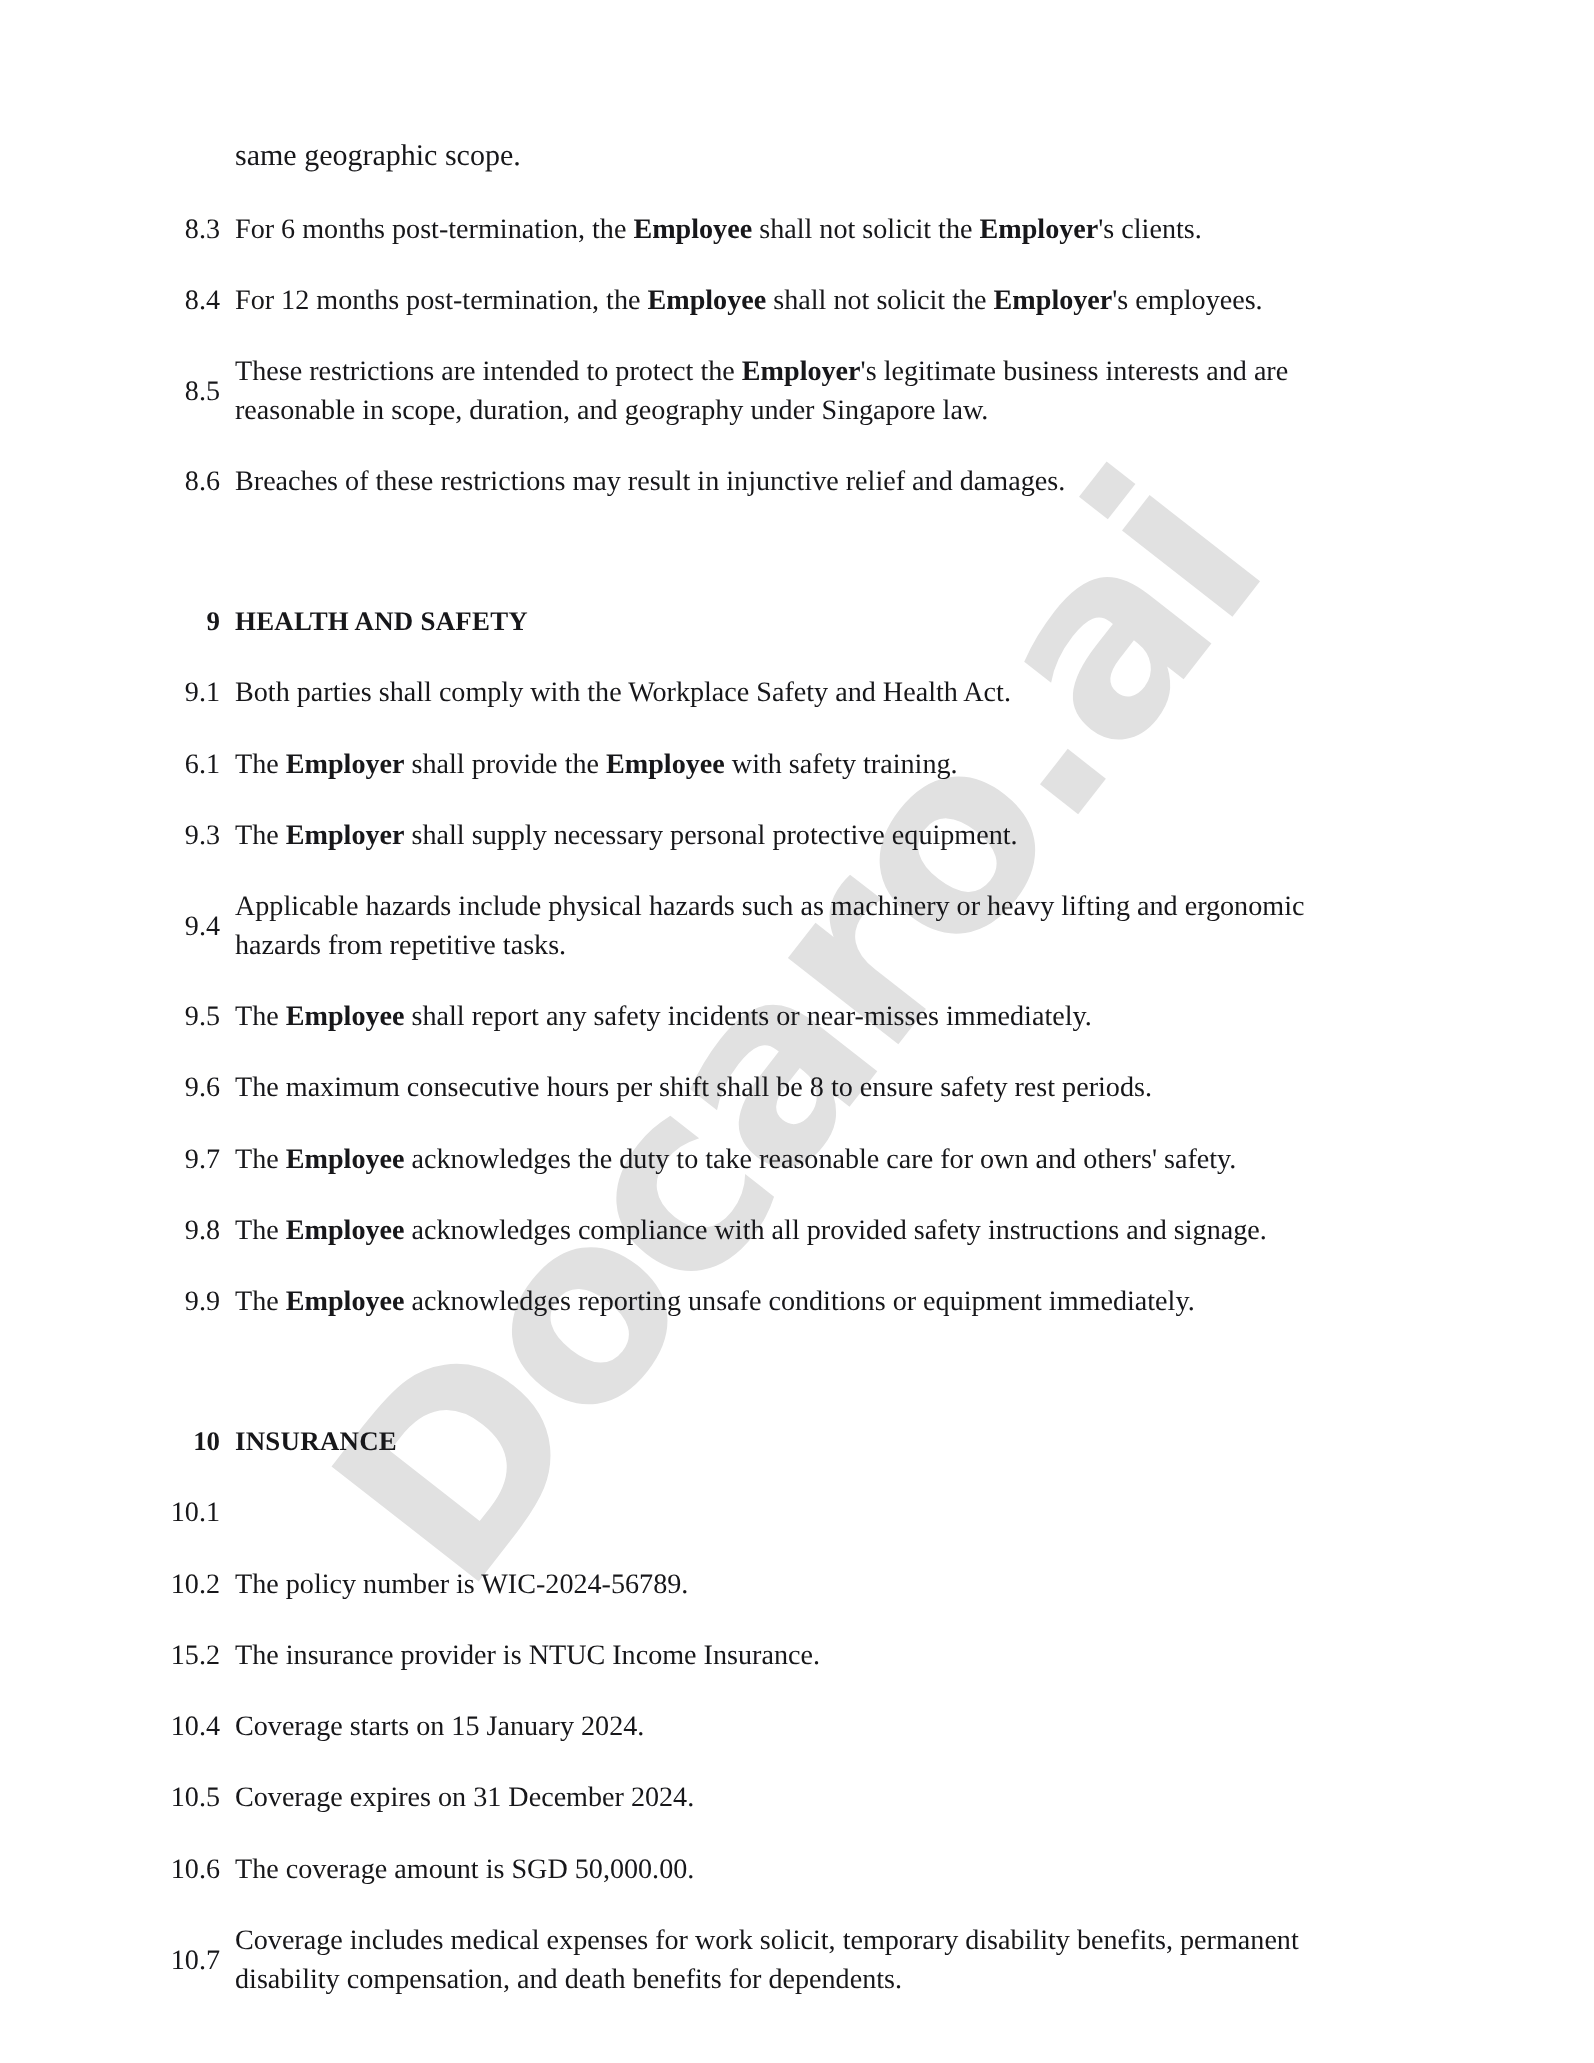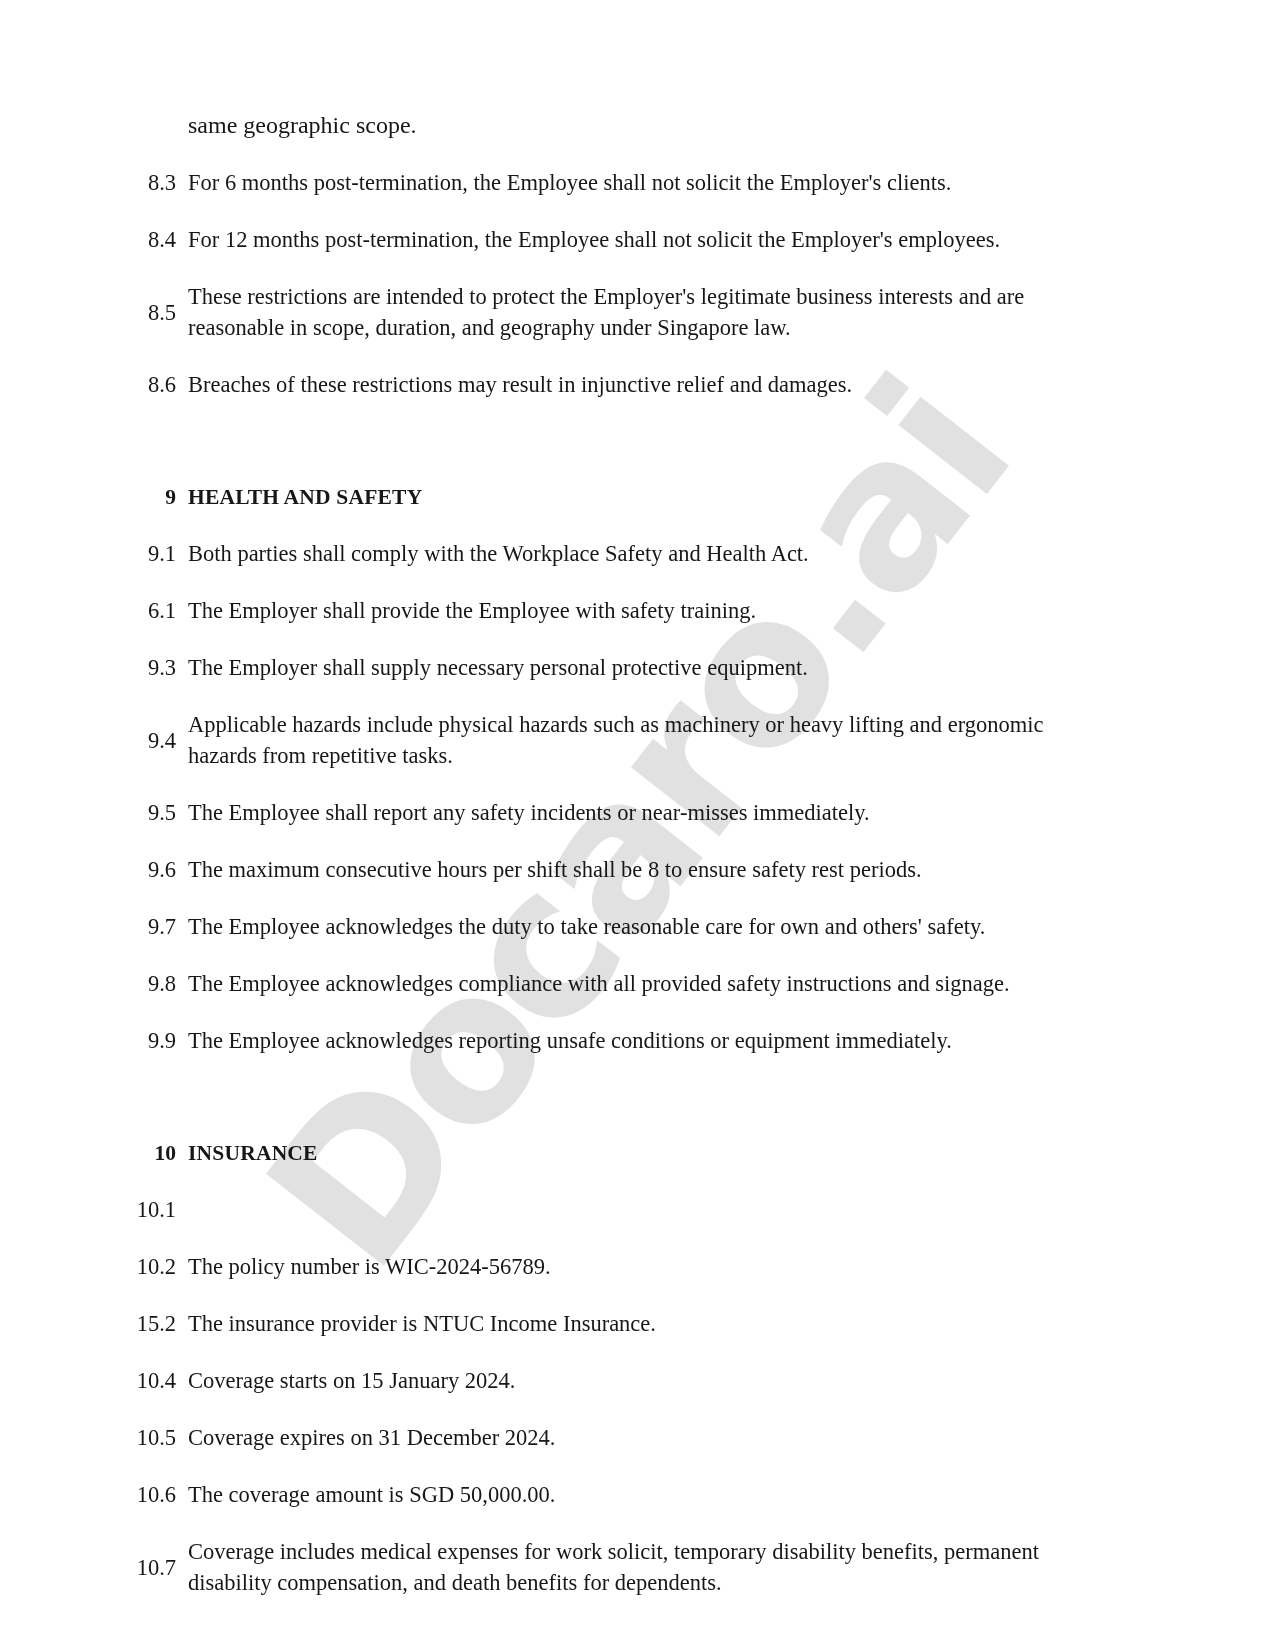--- a/index.html
+++ b/index.html
@@ -100,21 +100,21 @@
   .section-heading .title {
     flex: 1 1 auto;
     font-size: 21.5px;
     line-height: 30px;
     letter-spacing: 0.2px;
     font-family: Liberation Serif, serif;
   }
 
   .gap-before-section { height: 56px; }
 
-  strong { font-weight: normal; }
+  strong { font-weight: bold; }
 </style>
 </head>
 <body>
 
 <div class="page">
 
   <div class="watermark">Docaro.ai</div>
 
   <div class="content">
 

